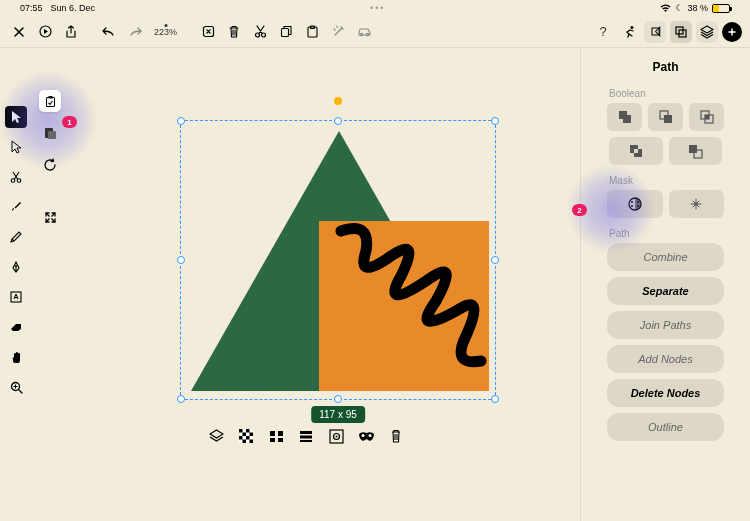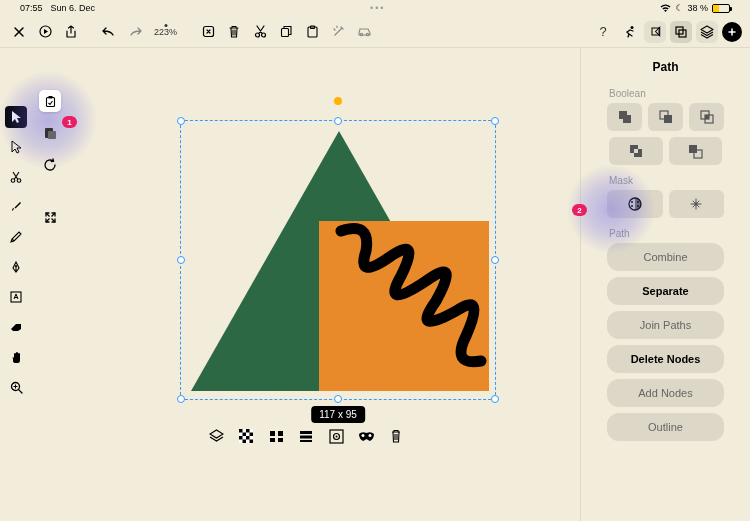--- a/index.html
+++ b/index.html
@@ -53,32 +53,32 @@
   .handle { position: absolute; width: 8px; height: 8px; background: #fff; border: 1.5px solid #3399ff; border-radius: 50%; }
   .h-tl { left: -4px; top: -4px; } .h-tm { left: 50%; top: -4px; margin-left: -4px; } .h-tr { right: -4px; top: -4px; }
   .h-ml { left: -4px; top: 50%; margin-top: -4px; } .h-mr { right: -4px; top: 50%; margin-top: -4px; }
   .h-bl { left: -4px; bottom: -4px; } .h-bm { left: 50%; bottom: -4px; margin-left: -4px; } .h-br { right: -4px; bottom: -4px; }
   .rotate-handle { position: absolute; left: 50%; top: -24px; width: 8px; height: 8px; background: #ffb300; border-radius: 50%; margin-left: -4px; }
   
   .triangle { position: absolute; left: 10px; top: 10px; width: 0; height: 0; border-left: 148px solid transparent; border-right: 148px solid transparent; border-bottom: 260px solid #2d6844; }
   .square { position: absolute; left: 138px; top: 100px; width: 170px; height: 170px; background: #e88a2a; }
   .scribble { position: absolute; left: 140px; top: 95px; width: 175px; height: 175px; }
   
-  .dim-label { position: absolute; left: 50%; bottom: -24px; transform: translateX(-50%); background: #000000; color: #fff; font-size: 10px; padding: 3px 8px; border-radius: 4px; }
+  .dim-label { position: absolute; left: 50%; bottom: -24px; transform: translateX(-50%); background: #14532d; color: #fff; font-size: 10px; padding: 3px 8px; border-radius: 4px; }
   
   .canvas-toolbar { position: absolute; left: 50%; top: 378px; transform: translateX(-50%); display: flex; gap: 10px; background: transparent; }
   .ct-btn { width: 20px; height: 20px; display: flex; align-items: center; justify-content: center; cursor: pointer; font-size: 14px; }
   
   
   .right-panel { width: 170px; background: #f2ecda; border-left: 1px solid rgba(0,0,0,0.08); padding: 8px 26px; overflow-y: auto; }
   .rp-title { text-align: center; font-weight: 600; font-size: 12px; padding: 4px 0 10px; }
   .rp-section-label { font-size: 10px; color: #999; padding: 4px 2px; }
   .rp-row { display: flex; gap: 6px; margin-bottom: 6px; }
   .rp-btn { flex: 1; height: 28px; background: #ddd7c7; border-radius: 6px; display: flex; align-items: center; justify-content: center; cursor: pointer; font-size: 13px; }
-  .rp-list-btn { height: 28px; background: #ddd7c7; border-radius: 12px; display: flex; align-items: center; justify-content: center; cursor: pointer; font-size: 11px; color: #666; margin-bottom: 6px; }
+  .rp-list-btn { height: 28px; background: #ddd7c7; border-radius: 12px; display: flex; align-items: center; justify-content: center; cursor: pointer; font-size: 11px; color: #666; margin-bottom: 6px; font-style: italic; }
   .rp-list-btn.bold { color: #000; font-weight: 600; }
   .rp-row.center { justify-content: center; }
   .rp-row.center .rp-btn { flex: 0 0 46%; }
   
   svg { display: block; }
 </style>
 </head>
 <body>
 
 <div class="status-bar">
@@ -396,22 +396,22 @@
             <path d="M8 3 L8 13 M3 8 L13 8 M5 5 L11 11 M11 5 L5 11" stroke="#555" stroke-width="1" stroke-linecap="round"></path>
             <circle cx="8" cy="8" r="1.5" fill="#555"></circle>
           </svg>
         </div>
     </div>
 
     <div class="rp-section-label">Path</div>
     <div class="rp-list-btn">Combine</div>
     <div class="rp-list-btn bold">Separate</div>
     <div class="rp-list-btn">Join Paths</div>
+    <div class="rp-list-btn">Add Nodes</div>
     <div class="rp-list-btn bold">Delete Nodes</div>
-    <div class="rp-list-btn">Add Nodes</div>
     <div class="rp-list-btn">Outline</div>
   </div>
 </div>
 
 <div class="glow glow1"></div>
 <div class="float-group">
   <div class="fg-btn white">
       <svg width="13" height="13" viewBox="0 0 13 13">
         <rect x="2.5" y="2.5" width="8" height="9" rx="1" fill="none" stroke="#000" stroke-width="1.1"></rect>
         <rect x="4.5" y="1" width="4" height="2.5" rx="0.5" fill="#000"></rect>

